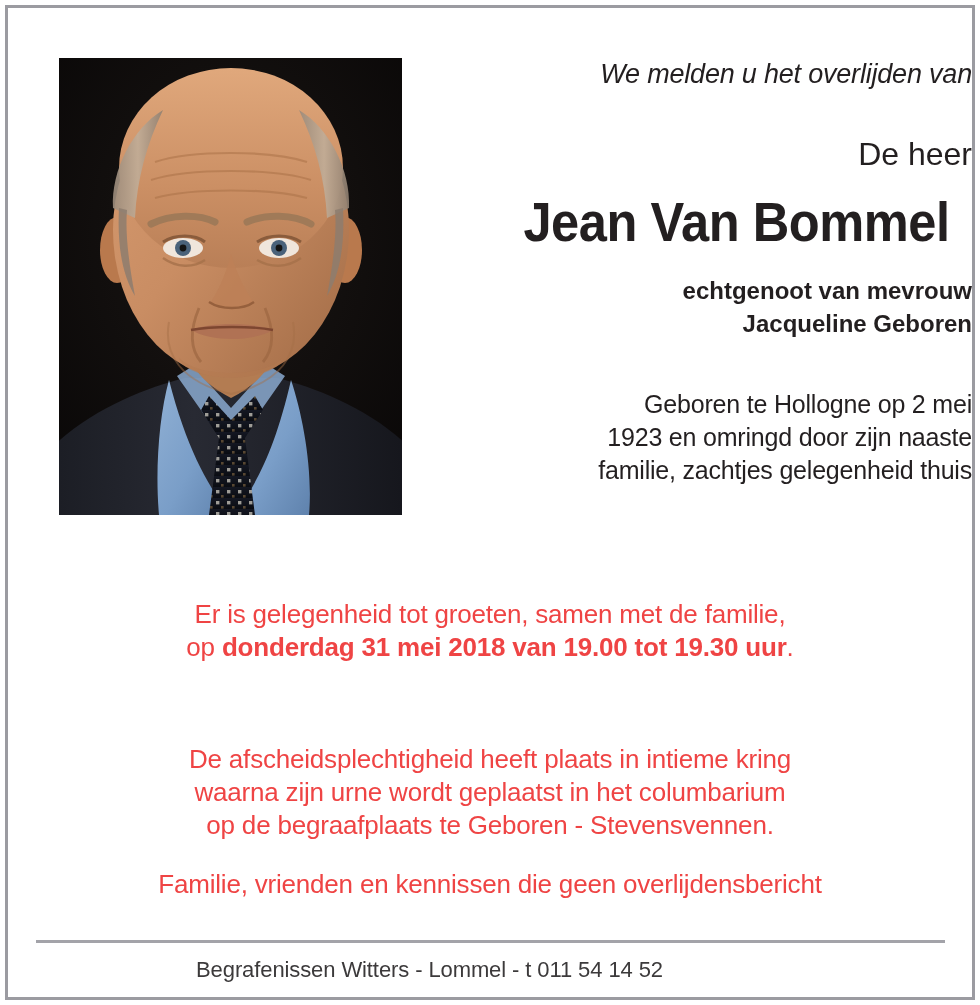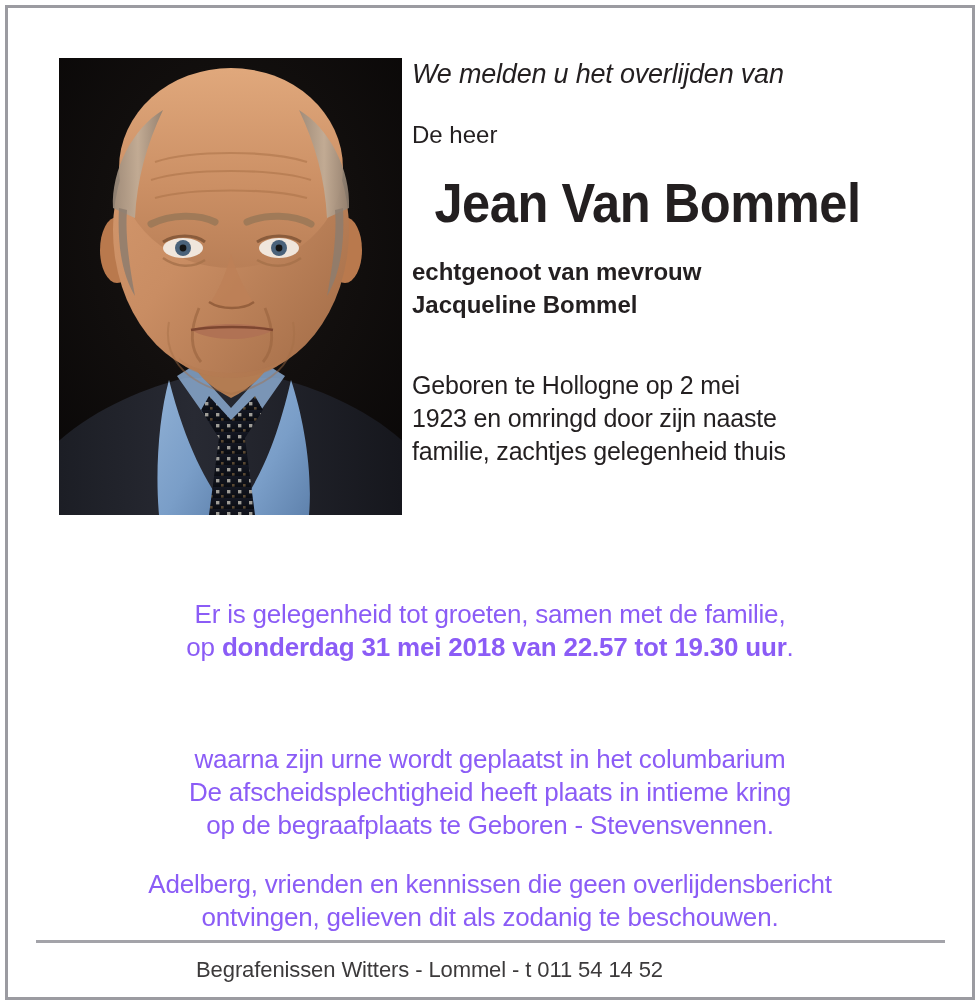--- a/index.html
+++ b/index.html
@@ -56,34 +56,34 @@
     background: #100d0c;
     overflow: hidden;
   }
   .photo-svg { display: block; width: 343px; height: 457px; }
 
   .right-col {
     position: absolute;
     left: 404px;
     top: 0;
     width: 560px;
-    text-align: left;
+    text-align: right;
     color: #231f20;
   }
   .announce {
     font-style: italic;
     font-size: 27px;
     line-height: 32px;
     letter-spacing: -0.2px;
     margin-top: 50px;
   }
   .salutation {
-    font-size: 24px;
+    font-size: 32px;
     line-height: 32px;
-    margin-top: 29px;
+    margin-top: 48px;
   }
   .deceased-name {
     font-family: "Liberation Sans Narrow", "Liberation Sans", sans-serif;
     font-weight: bold;
     font-size: 55px;
     line-height: 60px;
     letter-spacing: -0.5px;
     margin-top: 22px;
     transform: scaleX(0.92);
     transform-origin: center;
@@ -100,21 +100,21 @@
     margin-top: 48px;
     letter-spacing: -0.2px;
   }
 
   
   .body-block {
     position: absolute;
     left: 0;
     width: 964px;
     text-align: center;
-    color: #8b5cf6;
+    color: #ef4444;
     font-family: "Liberation Sans Narrow", "Liberation Sans", sans-serif;
     font-size: 26px;
     line-height: 33px;
     letter-spacing: -0.2px;
   }
   .p-visit { top: 590px; }
   .p-ceremony { top: 735px; }
   .p-notice { top: 860px; }
   .p-visit .line, .p-ceremony .line, .p-notice .line { display: block; }
   b.strong { font-weight: bold; }
@@ -248,44 +248,43 @@
           <path d="M 110 264 C 104 296 122 324 172 336 C 222 324 240 296 234 264" stroke="#a56e47" stroke-width="2" fill="none" opacity="0.45"></path>
         </svg>
       </div>
 
       <div class="right-col">
         <div class="announce">We melden u het overlijden van</div>
         <div class="salutation">De heer</div>
         <div class="deceased-name">Jean Van Bommel</div>
         <div class="spouse">
           <div>echtgenoot van mevrouw</div>
-          <div>Jacqueline Bommel</div>
+          <div>Jacqueline Geboren</div>
         </div>
         <div class="birth-death">
           <div>Geboren te Hollogne op 2 mei</div>
           <div>1923 en omringd door zijn naaste</div>
           <div>familie, zachtjes gelegenheid thuis</div>
         </div>
       </div>
     </div>
 
     <div class="body-block p-visit">
       <span class="line">Er is gelegenheid tot groeten, samen met de familie,</span>
-      <span class="line"><span>op </span><b class="strong">donderdag 31 mei 2018 van 22.57 tot 19.30 uur</b><span>.</span></span>
+      <span class="line"><span>op </span><b class="strong">donderdag 31 mei 2018 van 19.00 tot 19.30 uur</b><span>.</span></span>
     </div>
 
     <div class="body-block p-ceremony">
+      <span class="line">De afscheidsplechtigheid heeft plaats in intieme kring</span>
       <span class="line">waarna zijn urne wordt geplaatst in het columbarium</span>
-      <span class="line">De afscheidsplechtigheid heeft plaats in intieme kring</span>
       <span class="line">op de begraafplaats te Geboren - Stevensvennen.</span>
     </div>
 
     <div class="body-block p-notice">
-      <span class="line">Adelberg, vrienden en kennissen die geen overlijdensbericht</span>
-      <span class="line">ontvingen, gelieven dit als zodanig te beschouwen.</span>
+      <span class="line">Familie, vrienden en kennissen die geen overlijdensbericht</span>
     </div>
 
     <div class="divider"></div>
 
     <div class="footer">Begrafenissen Witters - Lommel - t 011 54 14 52</div>
 
   </div>
 </div>
 
 </body></html>

